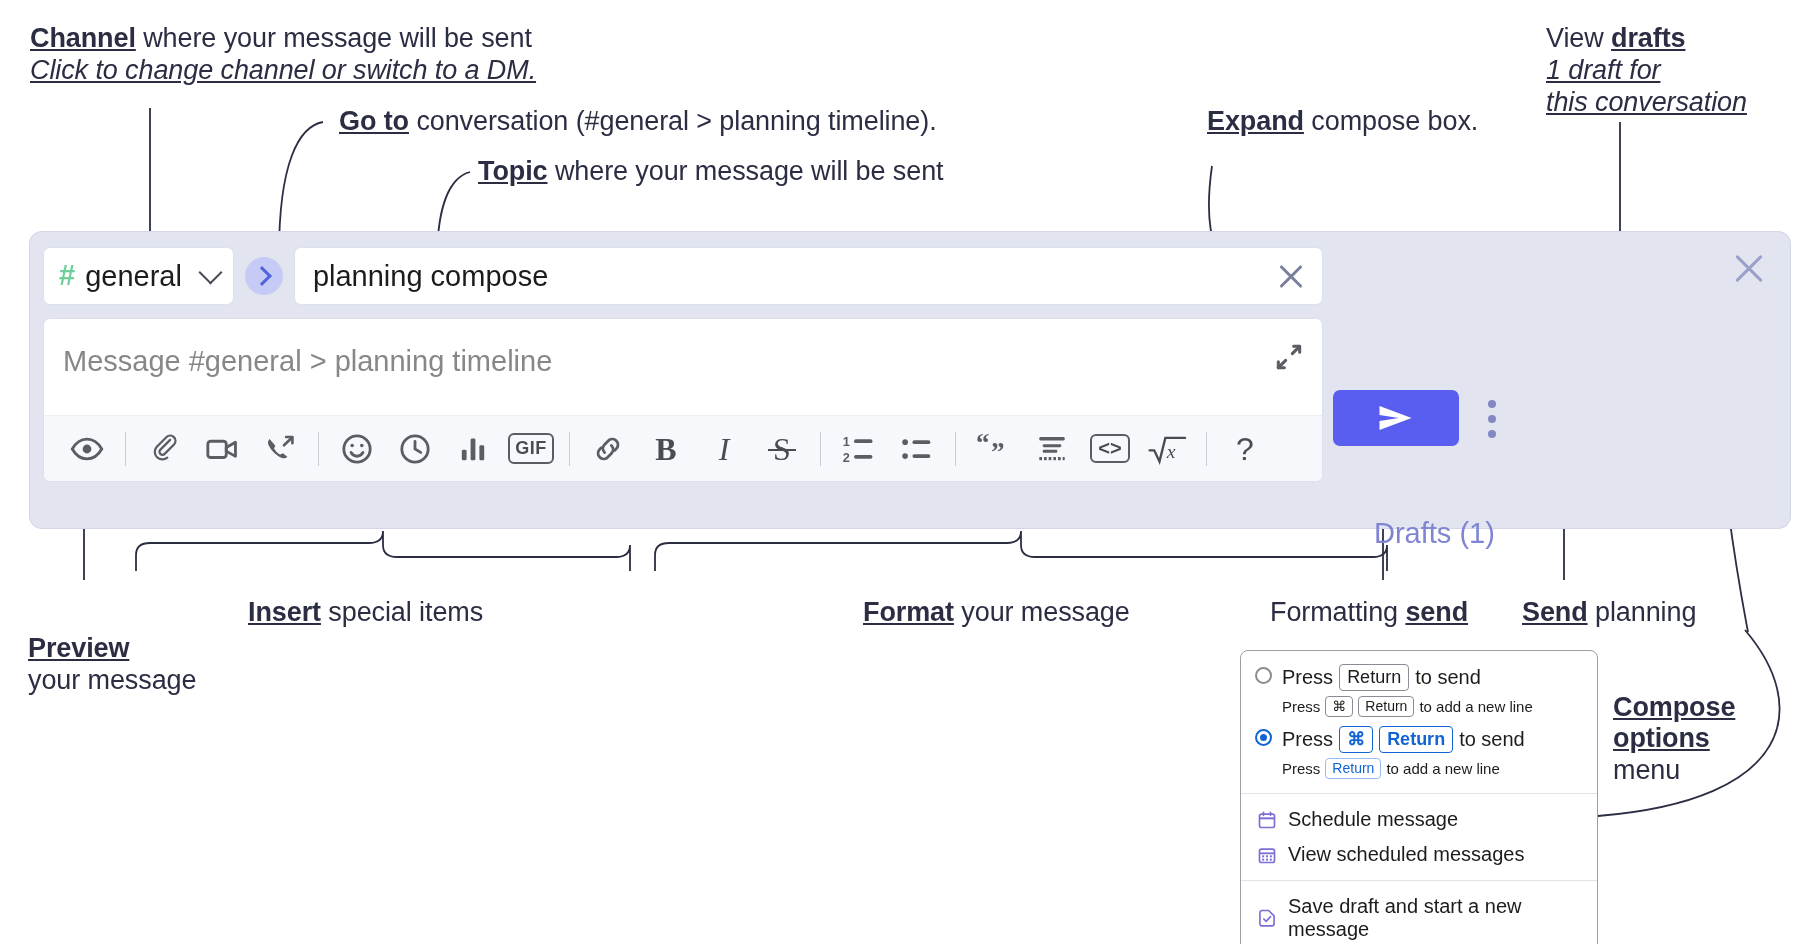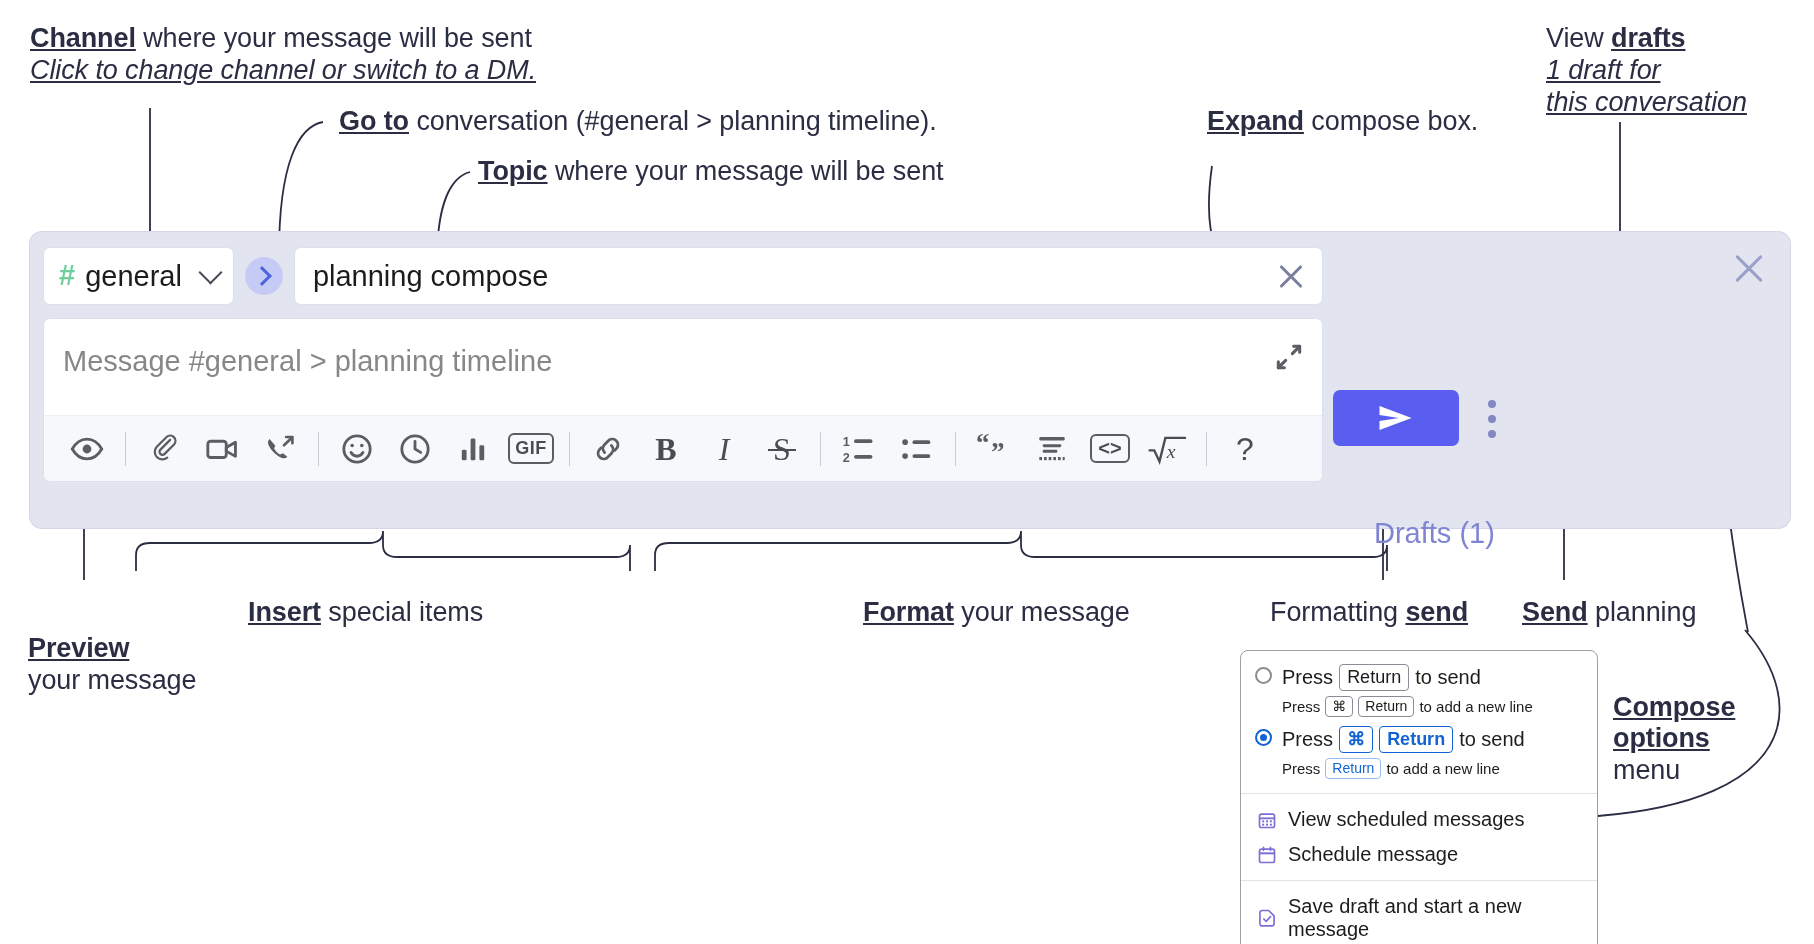--- a/index.html
+++ b/index.html
@@ -560,50 +560,50 @@
       </div>
     </div>
   </div>
   <div class="opt-sub">
     <span>Press</span>
     <span class="key blue-light">Return</span>
     <span>to add a new line</span>
   </div>
 
   <div class="menu-div"></div>
+
+  <div class="menu-item">
+    <span class="mi-icon">
+      <svg viewBox="0 0 24 24" width="20" height="20" fill="none" stroke="#7b6fd6" stroke-width="2">
+        <rect x="3" y="5" width="18" height="16" rx="2.5"></rect>
+        <path d="M3 10 H21" stroke-width="2.4"></path>
+        <path d="M7.8 2.8 V6.4 M16.2 2.8 V6.4" stroke-linecap="round"></path>
+      </svg>
+    </span>
+    <span>Schedule message</span>
+  </div>
 
   <div class="menu-item">
     <span class="mi-icon">
       <svg viewBox="0 0 24 24" width="20" height="20" fill="none" stroke="#7b6fd6" stroke-width="2">
         <rect x="3" y="5" width="18" height="16" rx="2.5"></rect>
         <path d="M3 10 H21" stroke-width="2.2"></path>
         <g fill="#7b6fd6" stroke="none">
           <rect x="6.2" y="12.4" width="2.4" height="2.4"></rect>
             <rect x="10.8" y="12.4" width="2.4" height="2.4"></rect>
           <rect x="15.4" y="12.4" width="2.4" height="2.4"></rect>
           <rect x="6.2" y="16.4" width="2.4" height="2.4"></rect>
             <rect x="10.8" y="16.4" width="2.4" height="2.4"></rect>
           <rect x="15.4" y="16.4" width="2.4" height="2.4"></rect>
         </g>
       </svg>
     </span>
     <span>View scheduled messages</span>
   </div>
 
-  <div class="menu-item">
-    <span class="mi-icon">
-      <svg viewBox="0 0 24 24" width="20" height="20" fill="none" stroke="#7b6fd6" stroke-width="2">
-        <rect x="3" y="5" width="18" height="16" rx="2.5"></rect>
-        <path d="M3 10 H21" stroke-width="2.4"></path>
-        <path d="M7.8 2.8 V6.4 M16.2 2.8 V6.4" stroke-linecap="round"></path>
-      </svg>
-    </span>
-    <span>Schedule message</span>
-  </div>
-
   <div class="menu-div"></div>
 
   <div class="menu-item">
     <span class="mi-icon">
       <svg viewBox="0 0 24 24" width="20" height="20" fill="none" stroke="#7b6fd6" stroke-width="2" stroke-linecap="round" stroke-linejoin="round">
         <path d="M14 3 H6 a2.5 2.5 0 0 0 -2.5 2.5 V19 a2.5 2.5 0 0 0 2.5 2.5 H18 a2.5 2.5 0 0 0 2.5-2.5 V9.5 z"></path>
         <path d="M8.2 13.2 L11 16 L16.2 10.4"></path>
       </svg>
     </span>
     <span>Save draft and start a new message</span>

